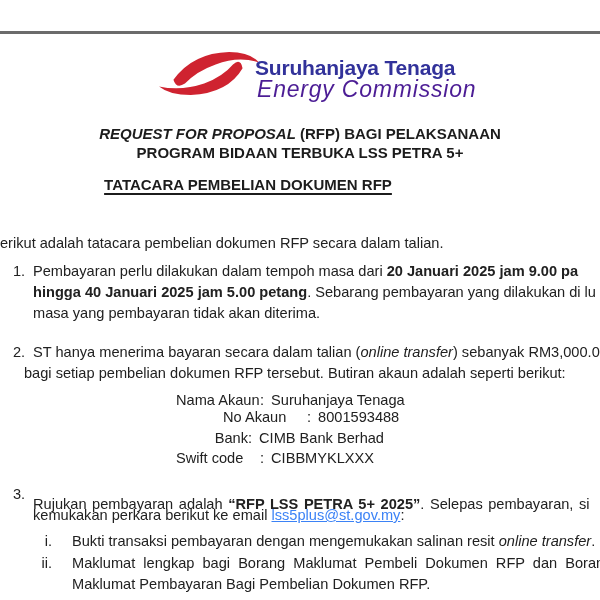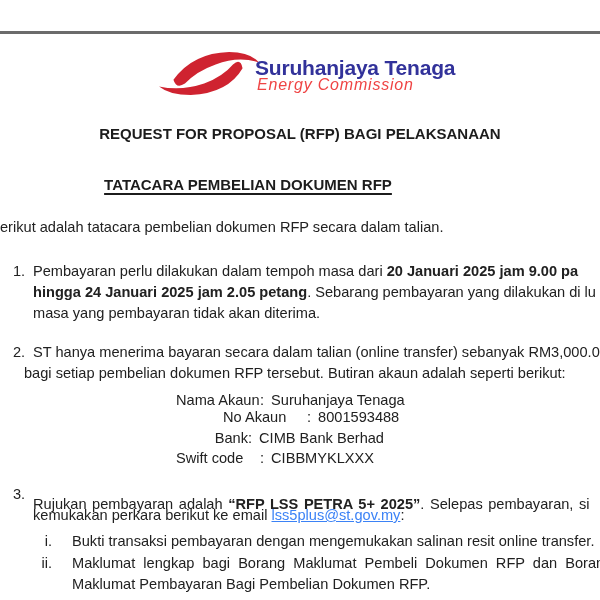--- a/index.html
+++ b/index.html
@@ -9,69 +9,70 @@
     font-family:"Liberation Sans", sans-serif;
   }
   .rule{position:absolute;top:31px;left:0;width:600px;height:2.5px;background:#6b6b6b;}
   
   .swoosh{position:absolute;left:152px;top:50px;width:112px;height:48px;}
   .logo-name{
     position:absolute;left:255px;top:56px;font-size:21px;font-weight:bold;
     color:#32329a;letter-spacing:-0.2px;white-space:nowrap;
   }
   .logo-tagline{
-    position:absolute;left:257px;top:76px;font-size:16px;font-style:italic;
-    color:#ef4444;letter-spacing:0.8px;white-space:nowrap;
+    position:absolute;left:257px;top:76px;font-size:23px;font-style:italic;
+    color:#4c1d95;letter-spacing:0.8px;white-space:nowrap;
   }
   
   .doc-title{
     position:absolute;top:124px;left:0;width:600px;text-align:center;
     font-size:15px;font-weight:bold;line-height:19px;color:#1c1c1c;white-space:nowrap;
   }
   .doc-subtitle{
     position:absolute;top:176px;left:0;width:496px;text-align:center;
     font-size:15px;font-weight:bold;color:#1c1c1c;
   }
   .doc-subtitle .u{text-decoration:underline;text-underline-offset:3px;text-decoration-thickness:1.5px;}
   
   .ln{position:absolute;white-space:nowrap;font-size:14.6px;line-height:17px;color:#212121;}
   .num{position:absolute;font-size:14.6px;line-height:17px;}
   .rnum{position:absolute;width:20px;text-align:right;font-size:14.6px;line-height:17px;}
   .b{font-weight:bold;}
-  .it{}
+  .it{font-style:italic;}
   .js1{word-spacing:1.5px;}
   .js4{word-spacing:4px;}
   .link{color:#3b82f6;text-decoration:underline;cursor:pointer;}
   .acc-label{display:inline-block;width:84px;}
   .acc-sep{display:inline-block;margin-right:7px;}
 </style>
 </head>
 <body>
 
 <div class="rule"></div>
 
 <svg class="swoosh" viewBox="0 0 112 50" aria-hidden="true">
   <path d="M20,31 Q40,3 78,2 Q100,2 109,13 Q88,6 64,15 Q44,22 32,35 Q23,41 20,31 Z" fill="#cf2330"></path>
   <path d="M92,19 Q77,45 38,47 Q16,47 5,38 Q28,43 52,35 Q72,27 82,15 Q90,8 92,19 Z" fill="#cf2330"></path>
 </svg>
 <div class="logo-name">Suruhanjaya Tenaga</div>
 <div class="logo-tagline">Energy Commission</div>
 
 <div class="doc-title">
   <span class="it">REQUEST FOR PROPOSAL</span><span> (RFP) BAGI PELAKSANAAN</span><br>
+  <span>PROGRAM BIDAAN TERBUKA LSS PETRA 5+</span>
 </div>
 <div class="doc-subtitle">
   <span class="u">TATACARA PEMBELIAN DOKUMEN RFP</span>
 </div>
 
-<div class="ln" style="top:219px;left:0;">erikut adalah tatacara pembelian dokumen RFP secara dalam talian.</div>
+<div class="ln" style="top:235px;left:0;">erikut adalah tatacara pembelian dokumen RFP secara dalam talian.</div>
 
 <div class="num" style="top:263px;left:13px;">1.</div>
 <div class="ln" style="top:263px;left:33px;"><span>Pembayaran perlu dilakukan dalam tempoh masa dari </span><span class="b">20 Januari 2025 jam 9.00 pa</span></div>
-<div class="ln" style="top:284px;left:33px;"><span class="b">hingga 24 Januari 2025 jam 2.05 petang</span><span>. Sebarang pembayaran yang dilakukan di lu</span></div>
+<div class="ln" style="top:284px;left:33px;"><span class="b">hingga 40 Januari 2025 jam 5.00 petang</span><span>. Sebarang pembayaran yang dilakukan di lu</span></div>
 <div class="ln" style="top:305px;left:33px;">masa yang pembayaran tidak akan diterima.</div>
 
 <div class="num" style="top:344px;left:13px;">2.</div>
 <div class="ln" style="top:344px;left:33px;"><span>ST hanya menerima bayaran secara dalam talian (</span><span class="it">online transfer</span><span>) sebanyak RM3,000.0</span></div>
 <div class="ln" style="top:365px;left:18px;margin-left:6px;">bagi setiap pembelian dokumen RFP tersebut. Butiran akaun adalah seperti berikut:</div>
 
 <div class="ln" style="top:392px;left:176px;"><span class="acc-label">Nama Akaun</span><span class="acc-sep">:</span><span>Suruhanjaya Tenaga</span></div>
 <div class="ln" style="top:409px;left:176px;margin-left:47px;"><span class="acc-label">No Akaun</span><span class="acc-sep">:</span><span>8001593488</span></div>
 <div class="ln" style="top:430px;left:164px;text-align:right;"><span class="acc-label">Bank</span><span class="acc-sep">:</span><span>CIMB Bank Berhad</span></div>
 <div class="ln" style="top:450px;left:176px;"><span class="acc-label">Swift code</span><span class="acc-sep">:</span><span>CIBBMYKLXXX</span></div>

